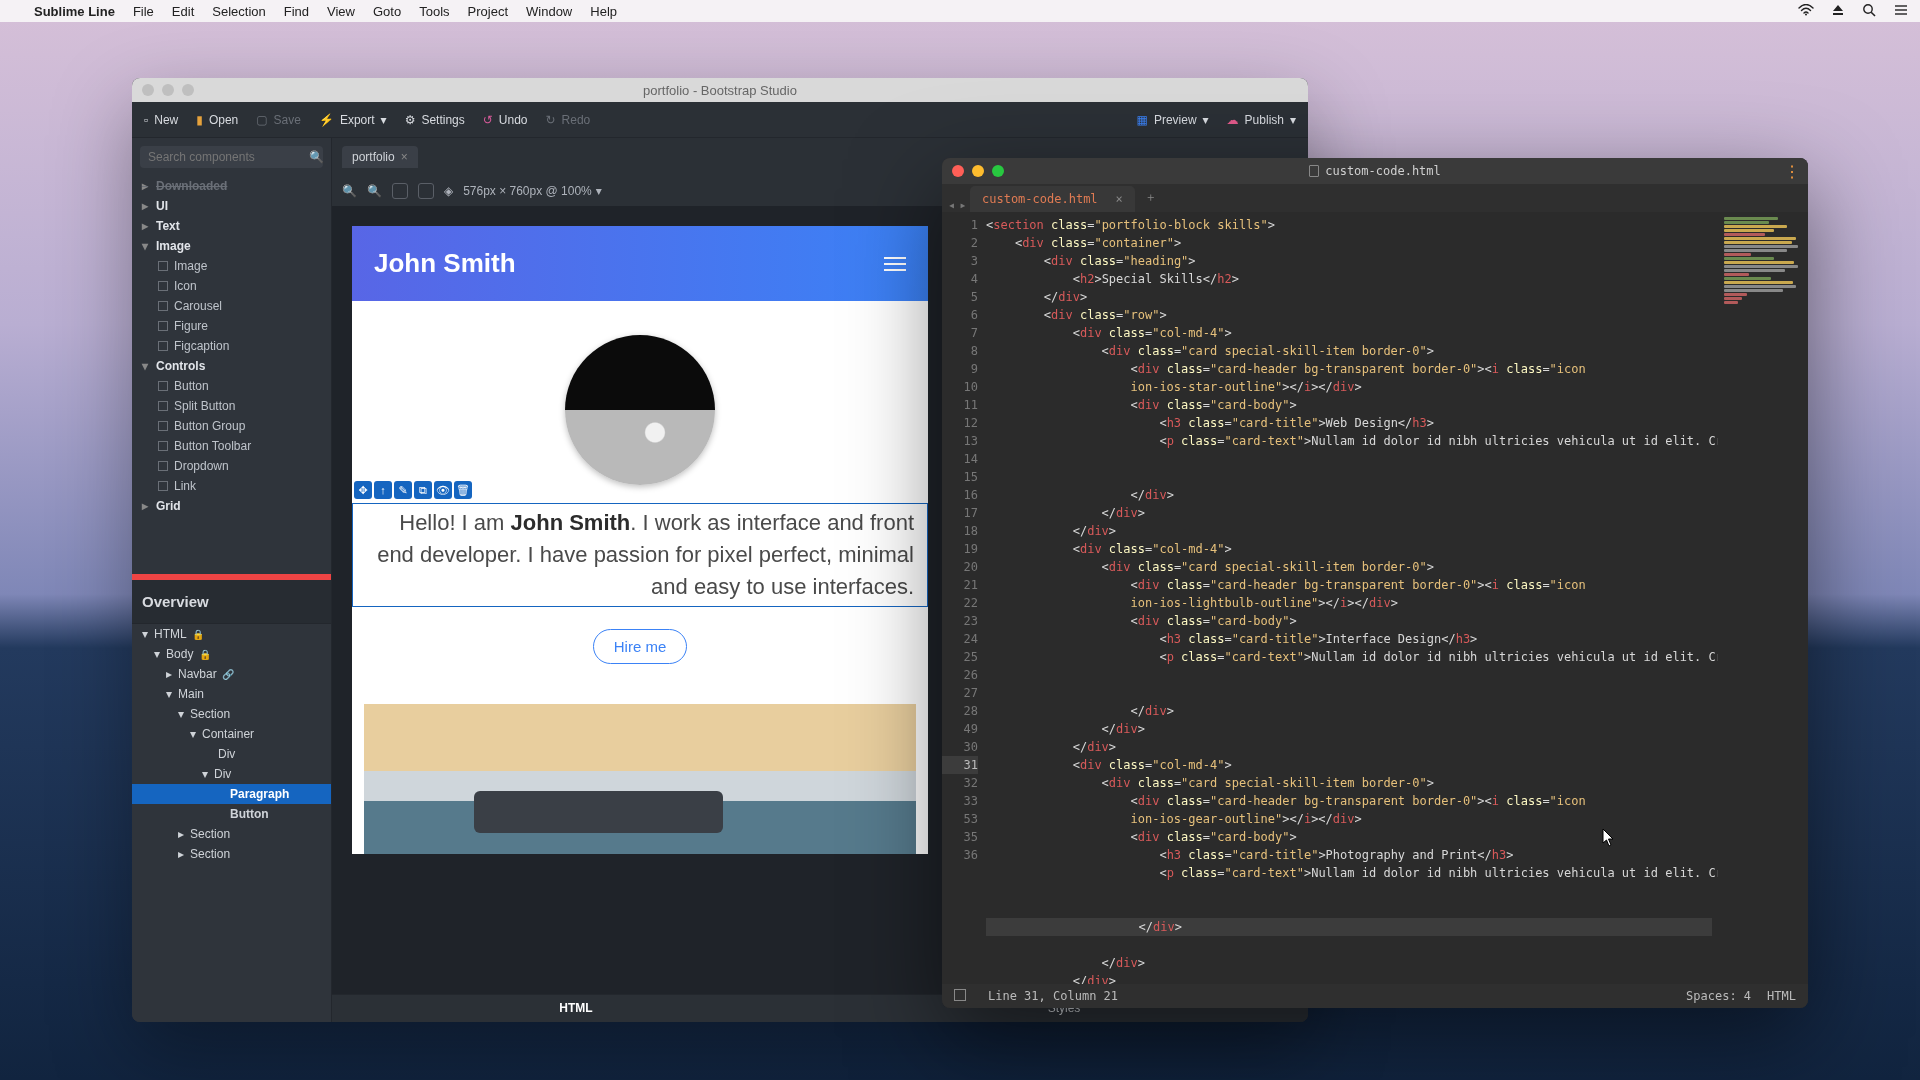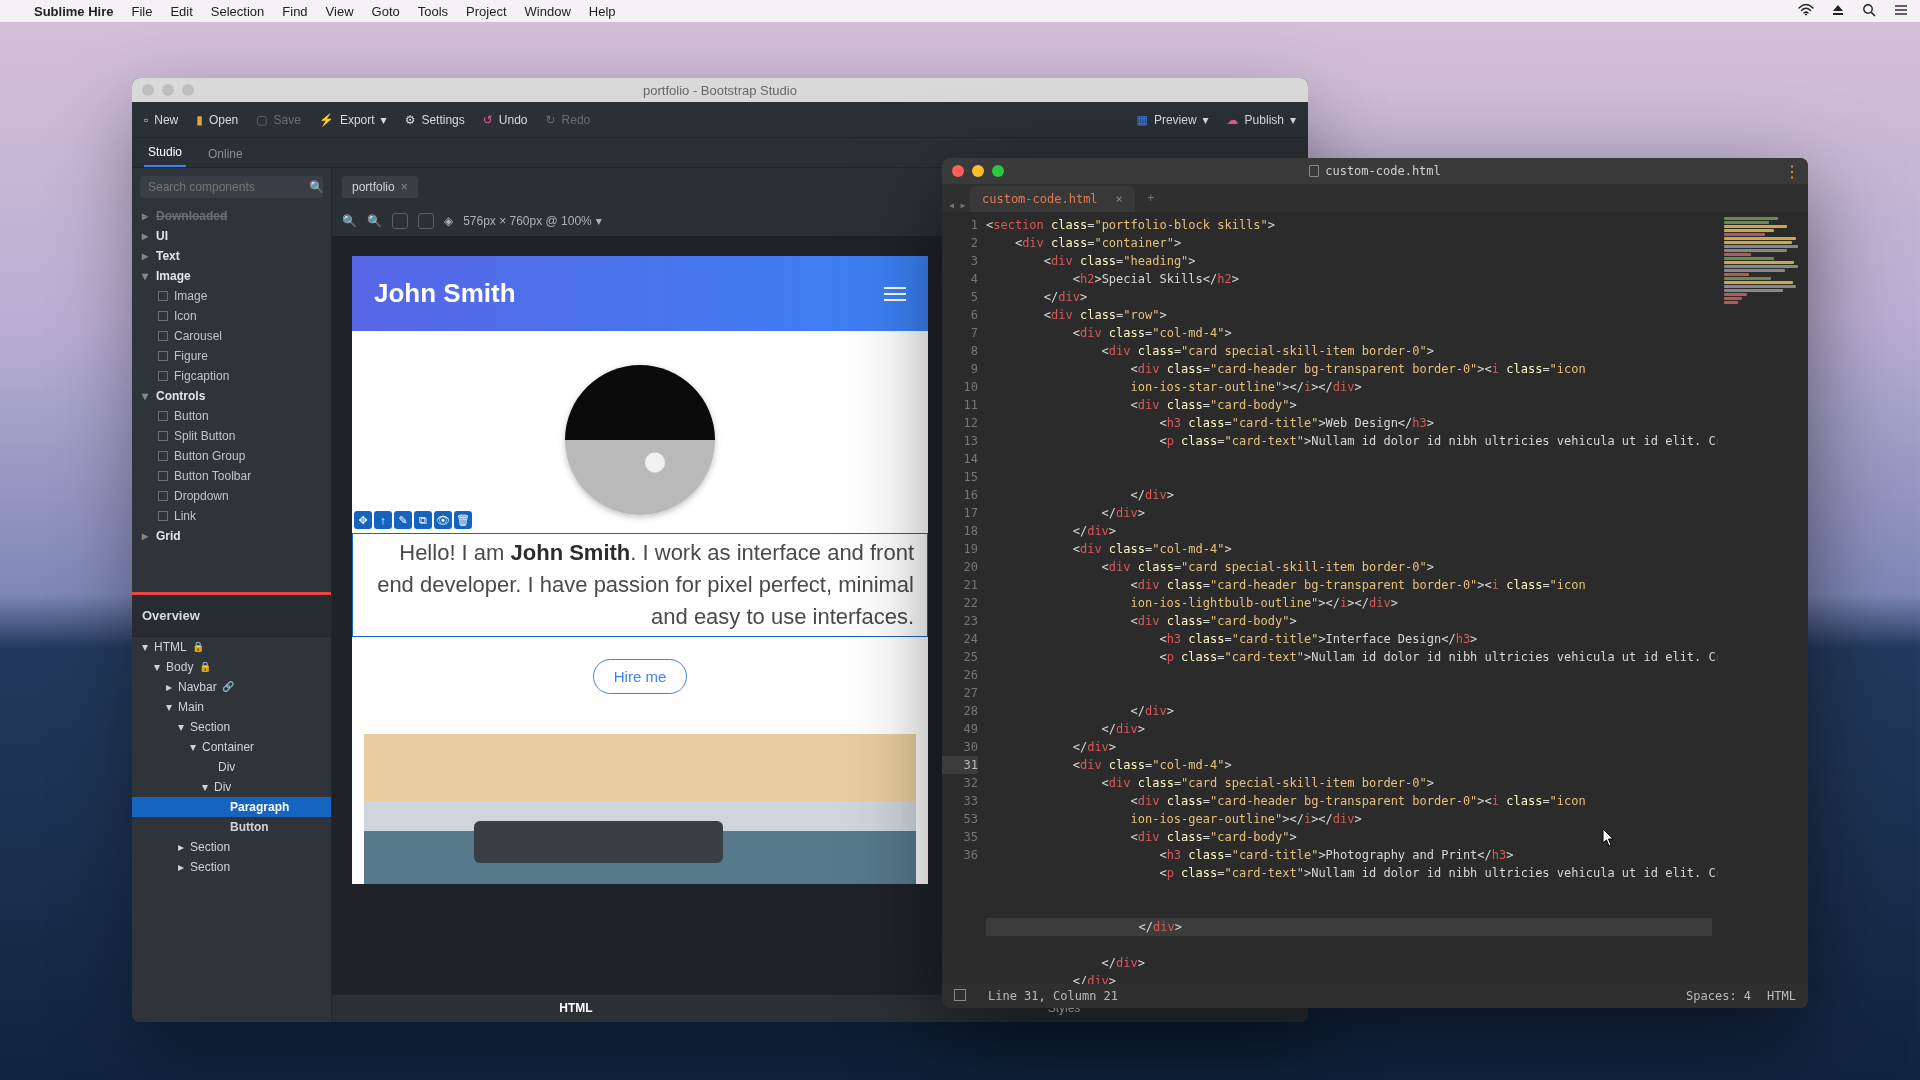--- a/index.html
+++ b/index.html
@@ -60,21 +60,21 @@
 .search-box{ display:flex; align-items:center; background:#3a3f47; border-radius:4px; padding:4px 8px; gap:6px; color:#8a8f97;}
 .search-box input{ background:transparent;border:0;outline:0;color:#cfd3d8;font-size:12px;flex:1;}
 .tree { flex:1; overflow:auto; font-size:12px; color:#cfd3d8; }
 .tree-item { display:flex; align-items:center; gap:6px; padding:3px 8px; cursor:default;}
 .tree-item.group{ font-weight:600; color:#e2e5ea;}
 .tree-item.child{ padding-left:26px; color:#bfc4cb;}
 .tree-item .caret{ width:10px; text-align:center; color:#888;}
 .tree-item.dim{ color:#6a6f77; text-decoration:line-through;}
 .sheet{width:10px;height:10px;border:1px solid #6a6f77;display:inline-block;}
 
-.overview-bar{ background:#272c32; padding:13px 10px; font-size:13px; font-weight:600; color:#d8dbe0; border-top:3px solid #ef4444; border-bottom:1px solid #23272d;}
+.overview-bar{ background:#272c32; padding:13px 10px; font-size:15px; font-weight:600; color:#d8dbe0; border-top:6px solid #ef4444; border-bottom:1px solid #23272d;}
 .ov-tree{ flex:1; overflow:auto; font-size:12px; }
 .ov-item{ display:flex;align-items:center; gap:6px; padding:3px 8px; }
 .ov-item.selected{ background:#1565c0; color:#fff;}
 .lock{font-size:10px;color:#888;}
 
 
 .bs-center{ flex:1; background:#2b3036; display:flex; flex-direction:column; min-width:0;}
 .center-top{ height:38px; display:flex; align-items:center; padding:0 10px; gap:10px;}
 .center-top .doc-tab{ background:#3a3f47; border-radius:4px 4px 0 0; padding:4px 10px; font-size:12px; display:flex; gap:6px; align-items:center;}
 .center-top .doc-tab .x{ color:#888; }
@@ -150,21 +150,21 @@
   position:absolute; width:14px; height:20px;
   left:1602px; top:828px;
 }
 .cursor svg{ display:block;}
 </style>
 </head>
 <body>
 
 <div class="menubar">
   <span class="apple menubar-item"></span>
-  <span class="appname menubar-item">Sublime Hire</span>
+  <span class="appname menubar-item">Sublime Line</span>
   <span class="menubar-item">File</span>
   <span class="menubar-item">Edit</span>
   <span class="menubar-item">Selection</span>
   <span class="menubar-item">Find</span>
   <span class="menubar-item">View</span>
   <span class="menubar-item">Goto</span>
   <span class="menubar-item">Tools</span>
   <span class="menubar-item">Project</span>
   <span class="menubar-item">Window</span>
   <span class="menubar-item">Help</span>
@@ -240,24 +240,20 @@
     <div class="tb-btn">
         <span style="color:#3b82f6">▦</span>
         <span>Preview</span>
         <span>▾</span>
       </div>
     <div class="tb-btn">
         <span style="color:#e25a8b">☁</span>
         <span>Publish</span>
         <span>▾</span>
       </div>
-  </div>
-  <div class="bs-tabs">
-    <div class="tab active">Studio</div>
-    <div class="tab">Online</div>
   </div>
   <div class="bs-body">
 
     <div class="bs-side">
       <div class="search-wrap">
         <div class="search-box">
           <input placeholder="Search components" style="">
           <span>🔍</span>
         </div>
       </div>

